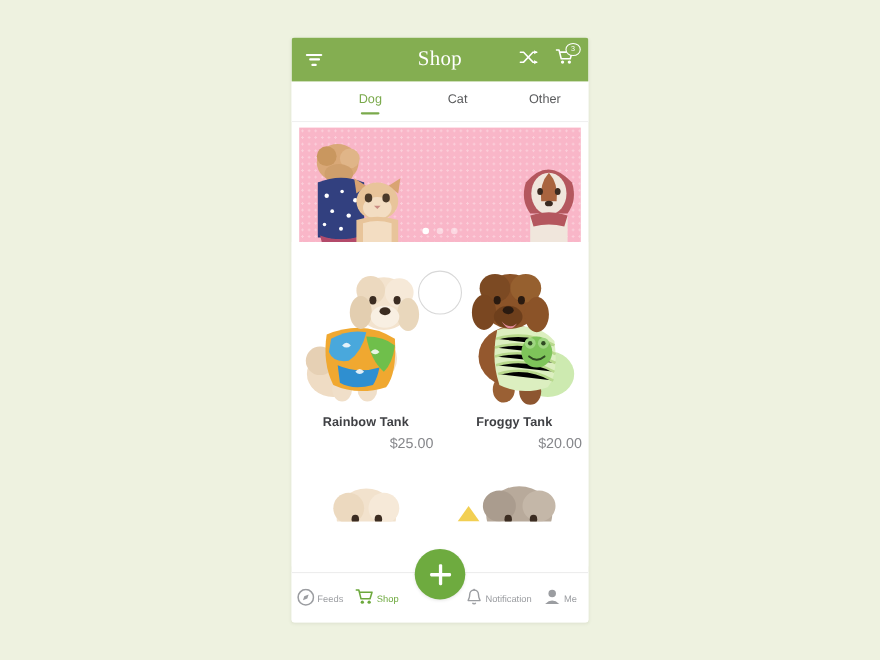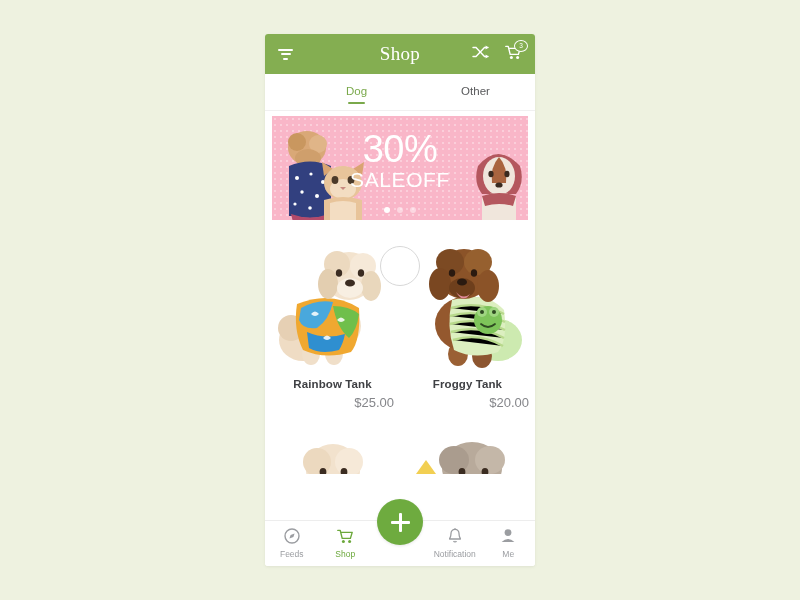--- a/index.html
+++ b/index.html
@@ -231,21 +231,21 @@
     left: 0; right: 0; bottom: 0;
     height: 45px;
     background: #ffffff;
     border-top: 1px solid #ededed;
     display: flex;
     align-items: center;
     z-index: 30;
   }
   .tb-item {
     flex: 1;
-    display: flex; flex-direction: column;
+    display: flex; flex-direction: row;
     align-items: center; justify-content: center;
     gap: 3px;
     cursor: pointer;
     color: #9b9da1;
     font-size: 8.5px;
   }
   .tb-item.active { color: #6ca83c; }
   .tb-spacer { width: 56px; }
   #fab {
     position: absolute;
@@ -294,20 +294,24 @@
           <circle cx="12.6" cy="12.4" r="1.5" fill="#ffffff"></circle>
         </svg>
         <span class="cart-badge">3</span>
       </span>
     </div>
   </div>
 
   <div id="tabs">
     <div class="tab active">
       <span class="tab-label">Dog</span>
+      <span class="tab-underline"></span>
+    </div>
+    <div class="tab">
+      <span class="tab-label">Cat</span>
       <span class="tab-underline"></span>
     </div>
     <div class="tab">
       <span class="tab-label">Other</span>
       <span class="tab-underline"></span>
     </div>
   </div>
 
   <div id="banner">
     <div class="banner-dotpattern"></div>
@@ -348,24 +352,20 @@
       <path d="M12 26 q20 -24 42 0 q5 16 -4 28 h-34 q-9 -12 -4 -28 z" fill="#b4575e"></path>
       <ellipse cx="33" cy="36" rx="16" ry="19" fill="#f0e6dc"></ellipse>
       <path d="M33 17 q-9 10 -7 26 h14 q2 -16 -7 -26 z" fill="#a9643f"></path>
       <ellipse cx="25" cy="34" rx="2.6" ry="3.2" fill="#3a2a20"></ellipse>
       <ellipse cx="41" cy="34" rx="2.6" ry="3.2" fill="#3a2a20"></ellipse>
       <ellipse cx="33" cy="45" rx="3.6" ry="2.6" fill="#3a2a20"></ellipse>
       <path d="M16 56 q17 -6 34 0 v28 h-34 z" fill="#f0e6dc"></path>
       <path d="M16 56 q17 -6 34 0 l-3 10 q-14 -4 -28 0 z" fill="#b4575e"></path>
     </svg>
 
-    <div class="banner-sale">
-      <div class="banner-pct">30%</div>
-      <div class="banner-sub">SALEOFF</div>
-    </div>
 
     <div class="banner-dots">
       <span class="bdot on"></span>
       <span class="bdot"></span>
       <span class="bdot"></span>
     </div>
   </div>
 
   <div id="float-circle"></div>
 

